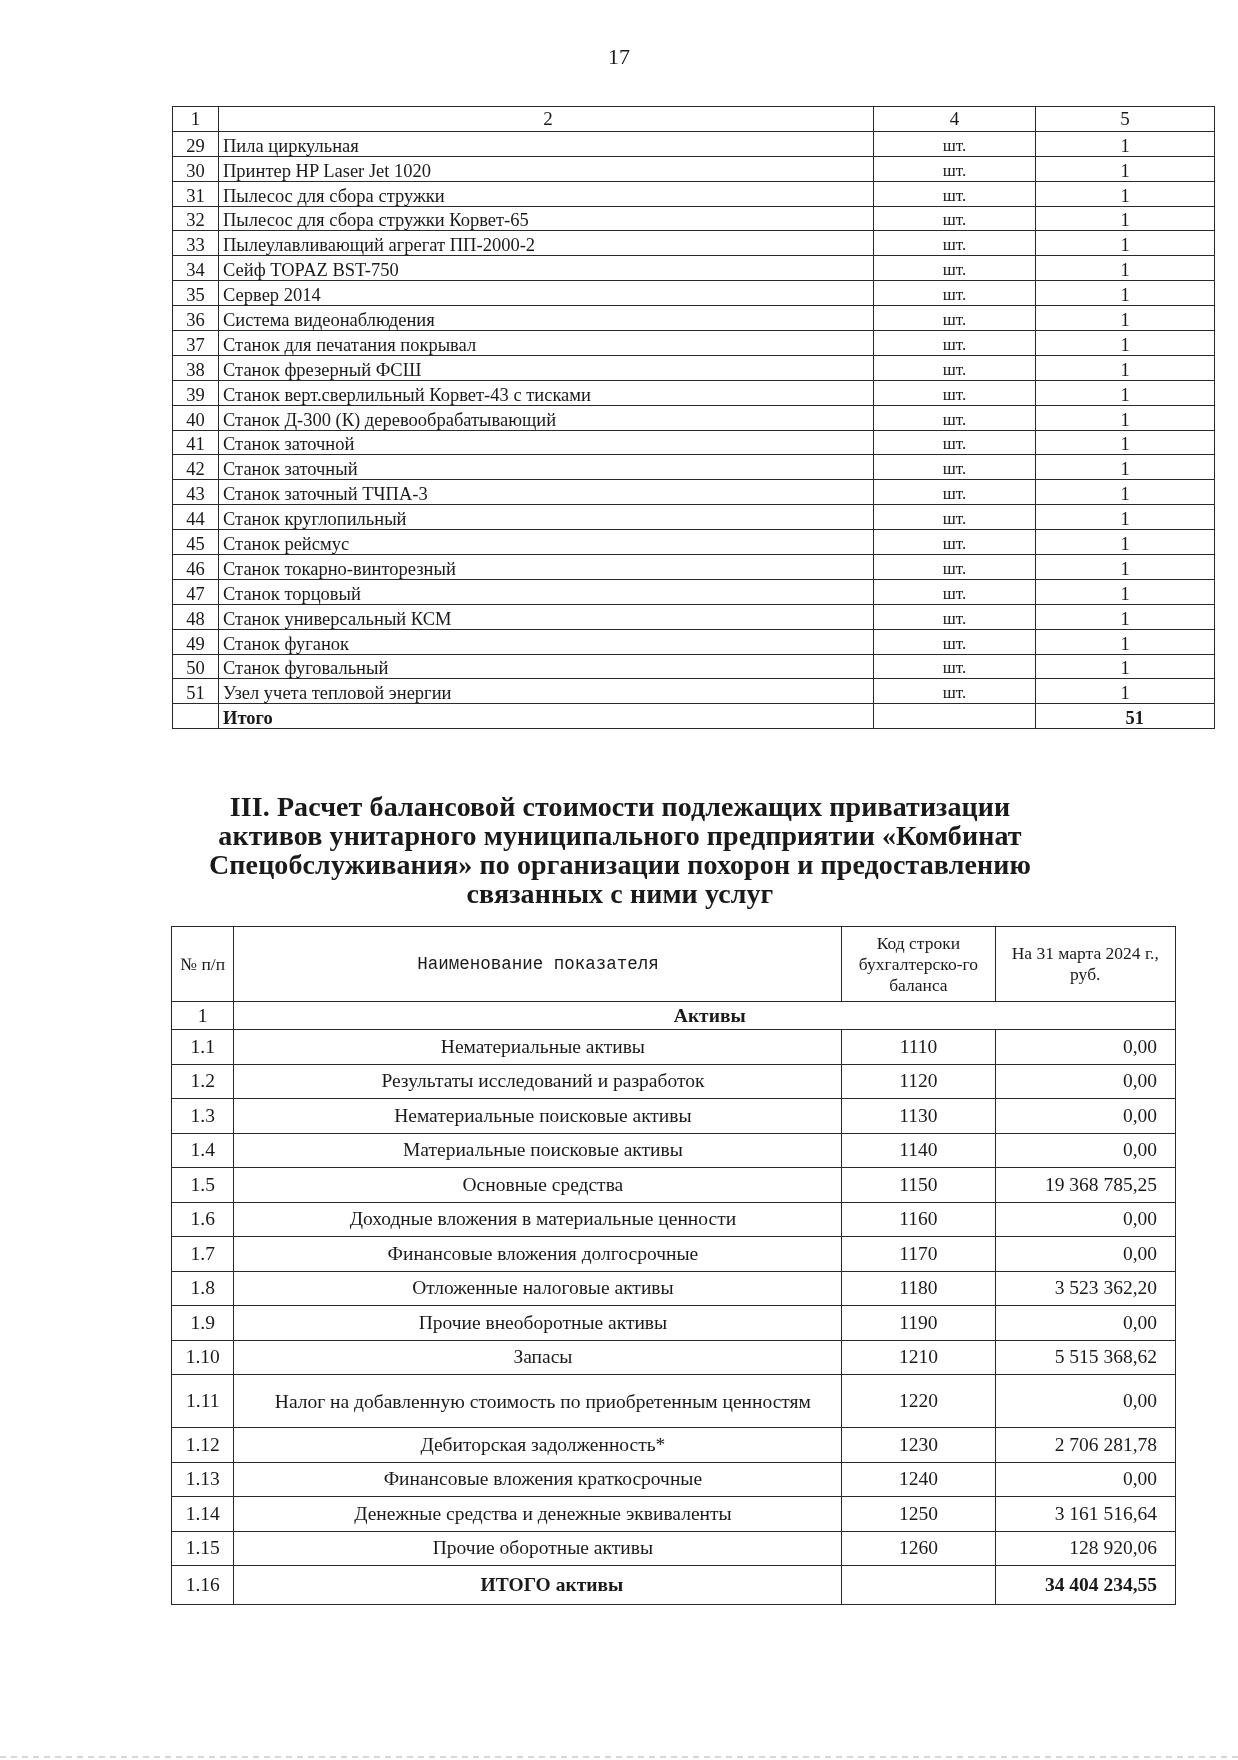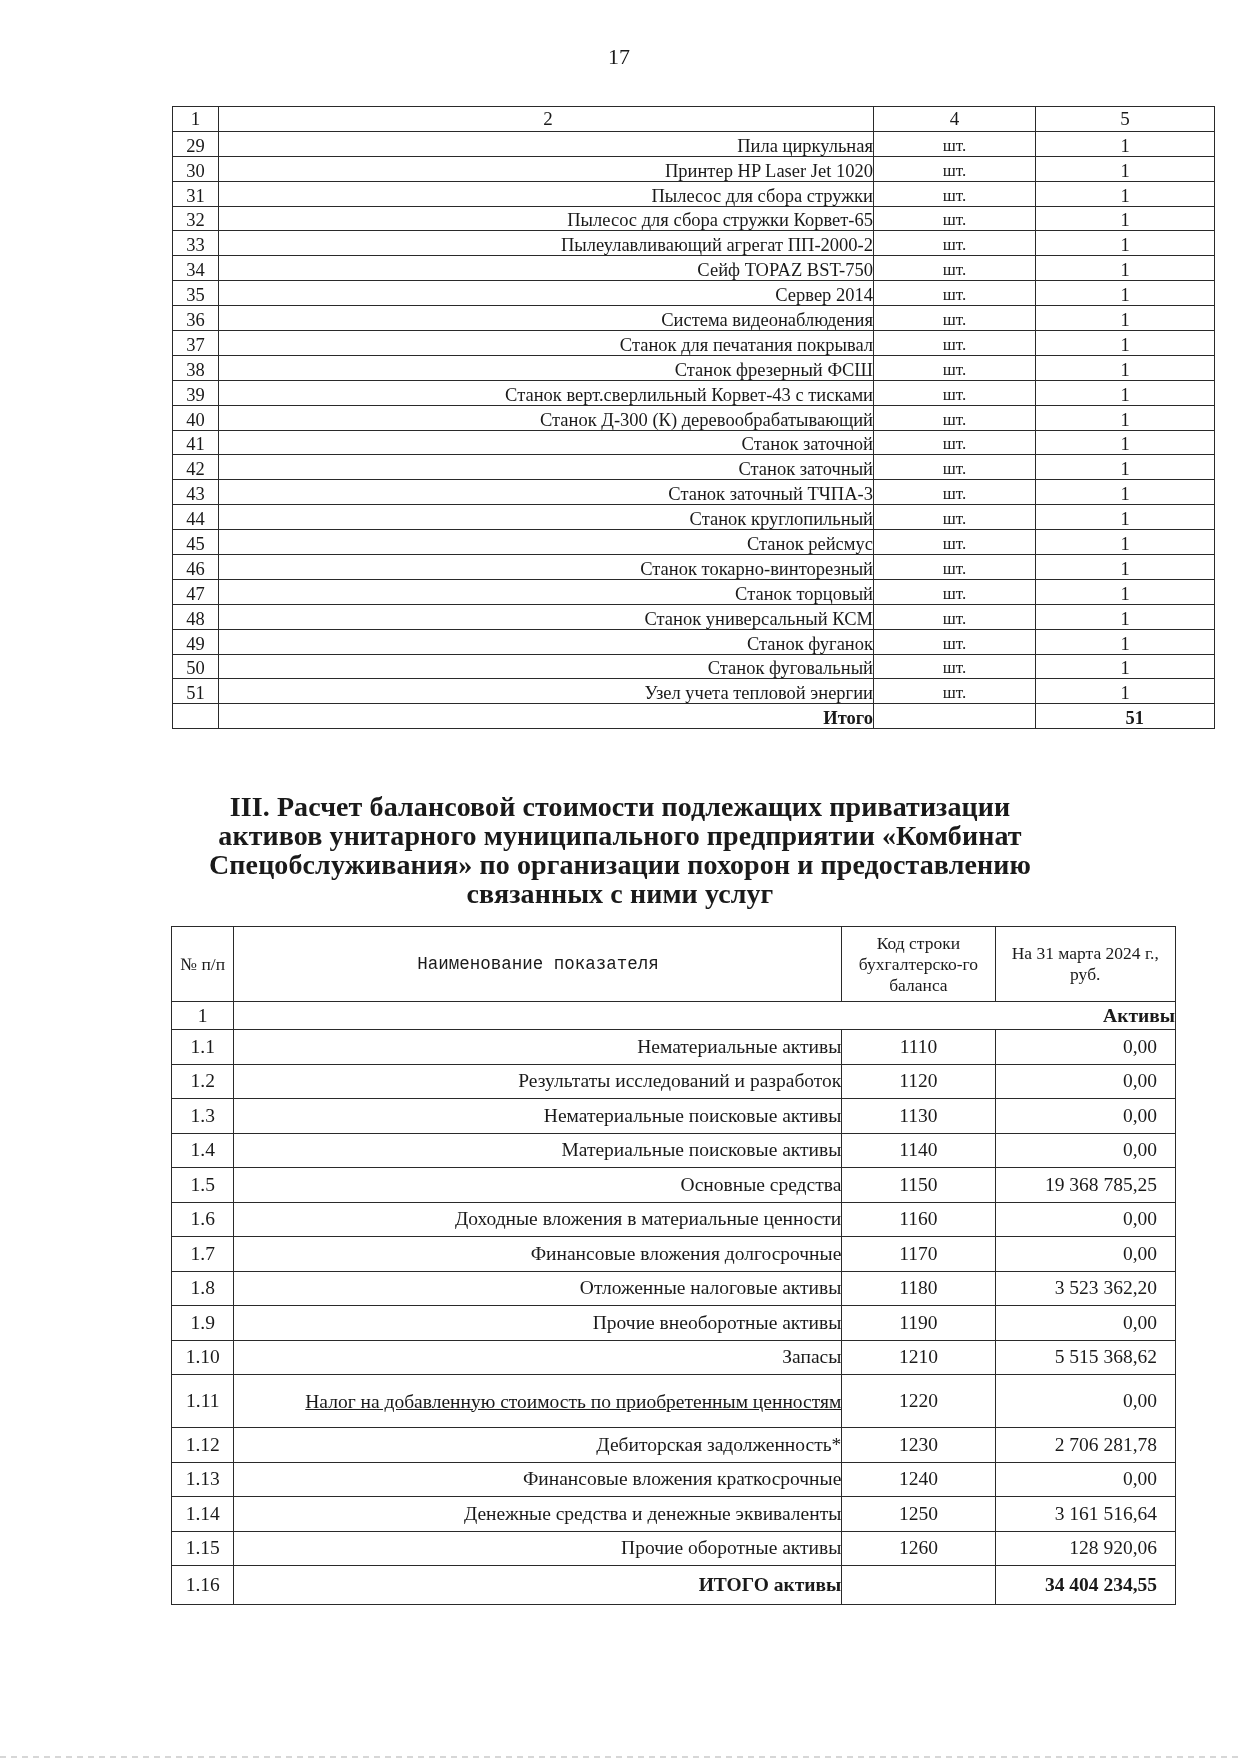--- a/index.html
+++ b/index.html
@@ -11,46 +11,46 @@
     position: absolute; top: 44px; left: 0; width: 1238px; text-align: center;
     font-size: 22px; line-height: 26px;
   }
   table { border-collapse: collapse; position: absolute; table-layout: fixed; }
   td, th { border: 1.5px solid #2a2a2a; padding: 0; }
 
   
   #t1 { left: 172px; top: 106px; width: 1036px; }
   #t1 td { height: 23.9px; font-size: 18.5px; line-height: 20px; vertical-align: bottom; }
   #t1 .c-num { width: 45px; text-align: center; }
-  #t1 .c-name { width: 650px; text-align: right; padding-left: 4px; }
+  #t1 .c-name { width: 650px; text-align: left; padding-left: 4px; }
   #t1 .c-unit { width: 161px; text-align: center; font-size: 17px; }
   #t1 .c-qty { width: 178px; text-align: center; }
   #t1 tr.head td { vertical-align: middle; font-size: 19px; }
   #t1 tr.total td { font-weight: bold; }
   #t1 tr.total .c-qty { text-align: right; padding-right: 70px; }
 
   .section-title {
     position: absolute; left: 200px; top: 792px; width: 840px; text-align: center;
     font-weight: bold; font-size: 28px; line-height: 29px; letter-spacing: 0.1px;
   }
 
   
   #t2 { left: 171px; top: 926px; width: 1005px; }
   #t2 td { height: 33.5px; font-size: 19.5px; line-height: 22px; vertical-align: middle; }
   #t2 .c-num { width: 61px; text-align: center; }
-  #t2 .c-name { width: 602px; text-align: right; padding-left: 10px; }
+  #t2 .c-name { width: 602px; text-align: center; padding-left: 10px; }
   #t2 .c-code { width: 151px; text-align: center; }
   #t2 .c-val { width: 178px; text-align: right; padding-right: 18px; }
   #t2 tr.head td { height: 74px; font-size: 17.5px; line-height: 21px; text-align: center; }
   #t2 tr.head .c-name { text-align: center; padding-left: 0; font-family: Liberation Mono, monospace; }
   #t2 tr.head .c-val { text-align: center; padding-right: 0; }
   #t2 tr.group td { height: 27px; }
   #t2 tr.group .c-name { font-weight: bold; }
   #t2 tr.tall td { height: 52px; }
-  #t2 tr.tall .c-name { line-height: 23px; text-decoration: underline; }
+  #t2 tr.tall .c-name { line-height: 23px; }
   #t2 tr.total td { height: 38px; }
   #t2 tr.total .c-name { font-weight: bold; padding-left: 28px; }
   #t2 tr.total .c-val { font-weight: bold; }
 
   .scan-edge {
     position: absolute; left: 0; right: 0; bottom: 2px; height: 2px;
     background: repeating-linear-gradient(90deg, #bcbcbc 0 6px, transparent 6px 11px);
     opacity: 0.6;
   }
 </style>

